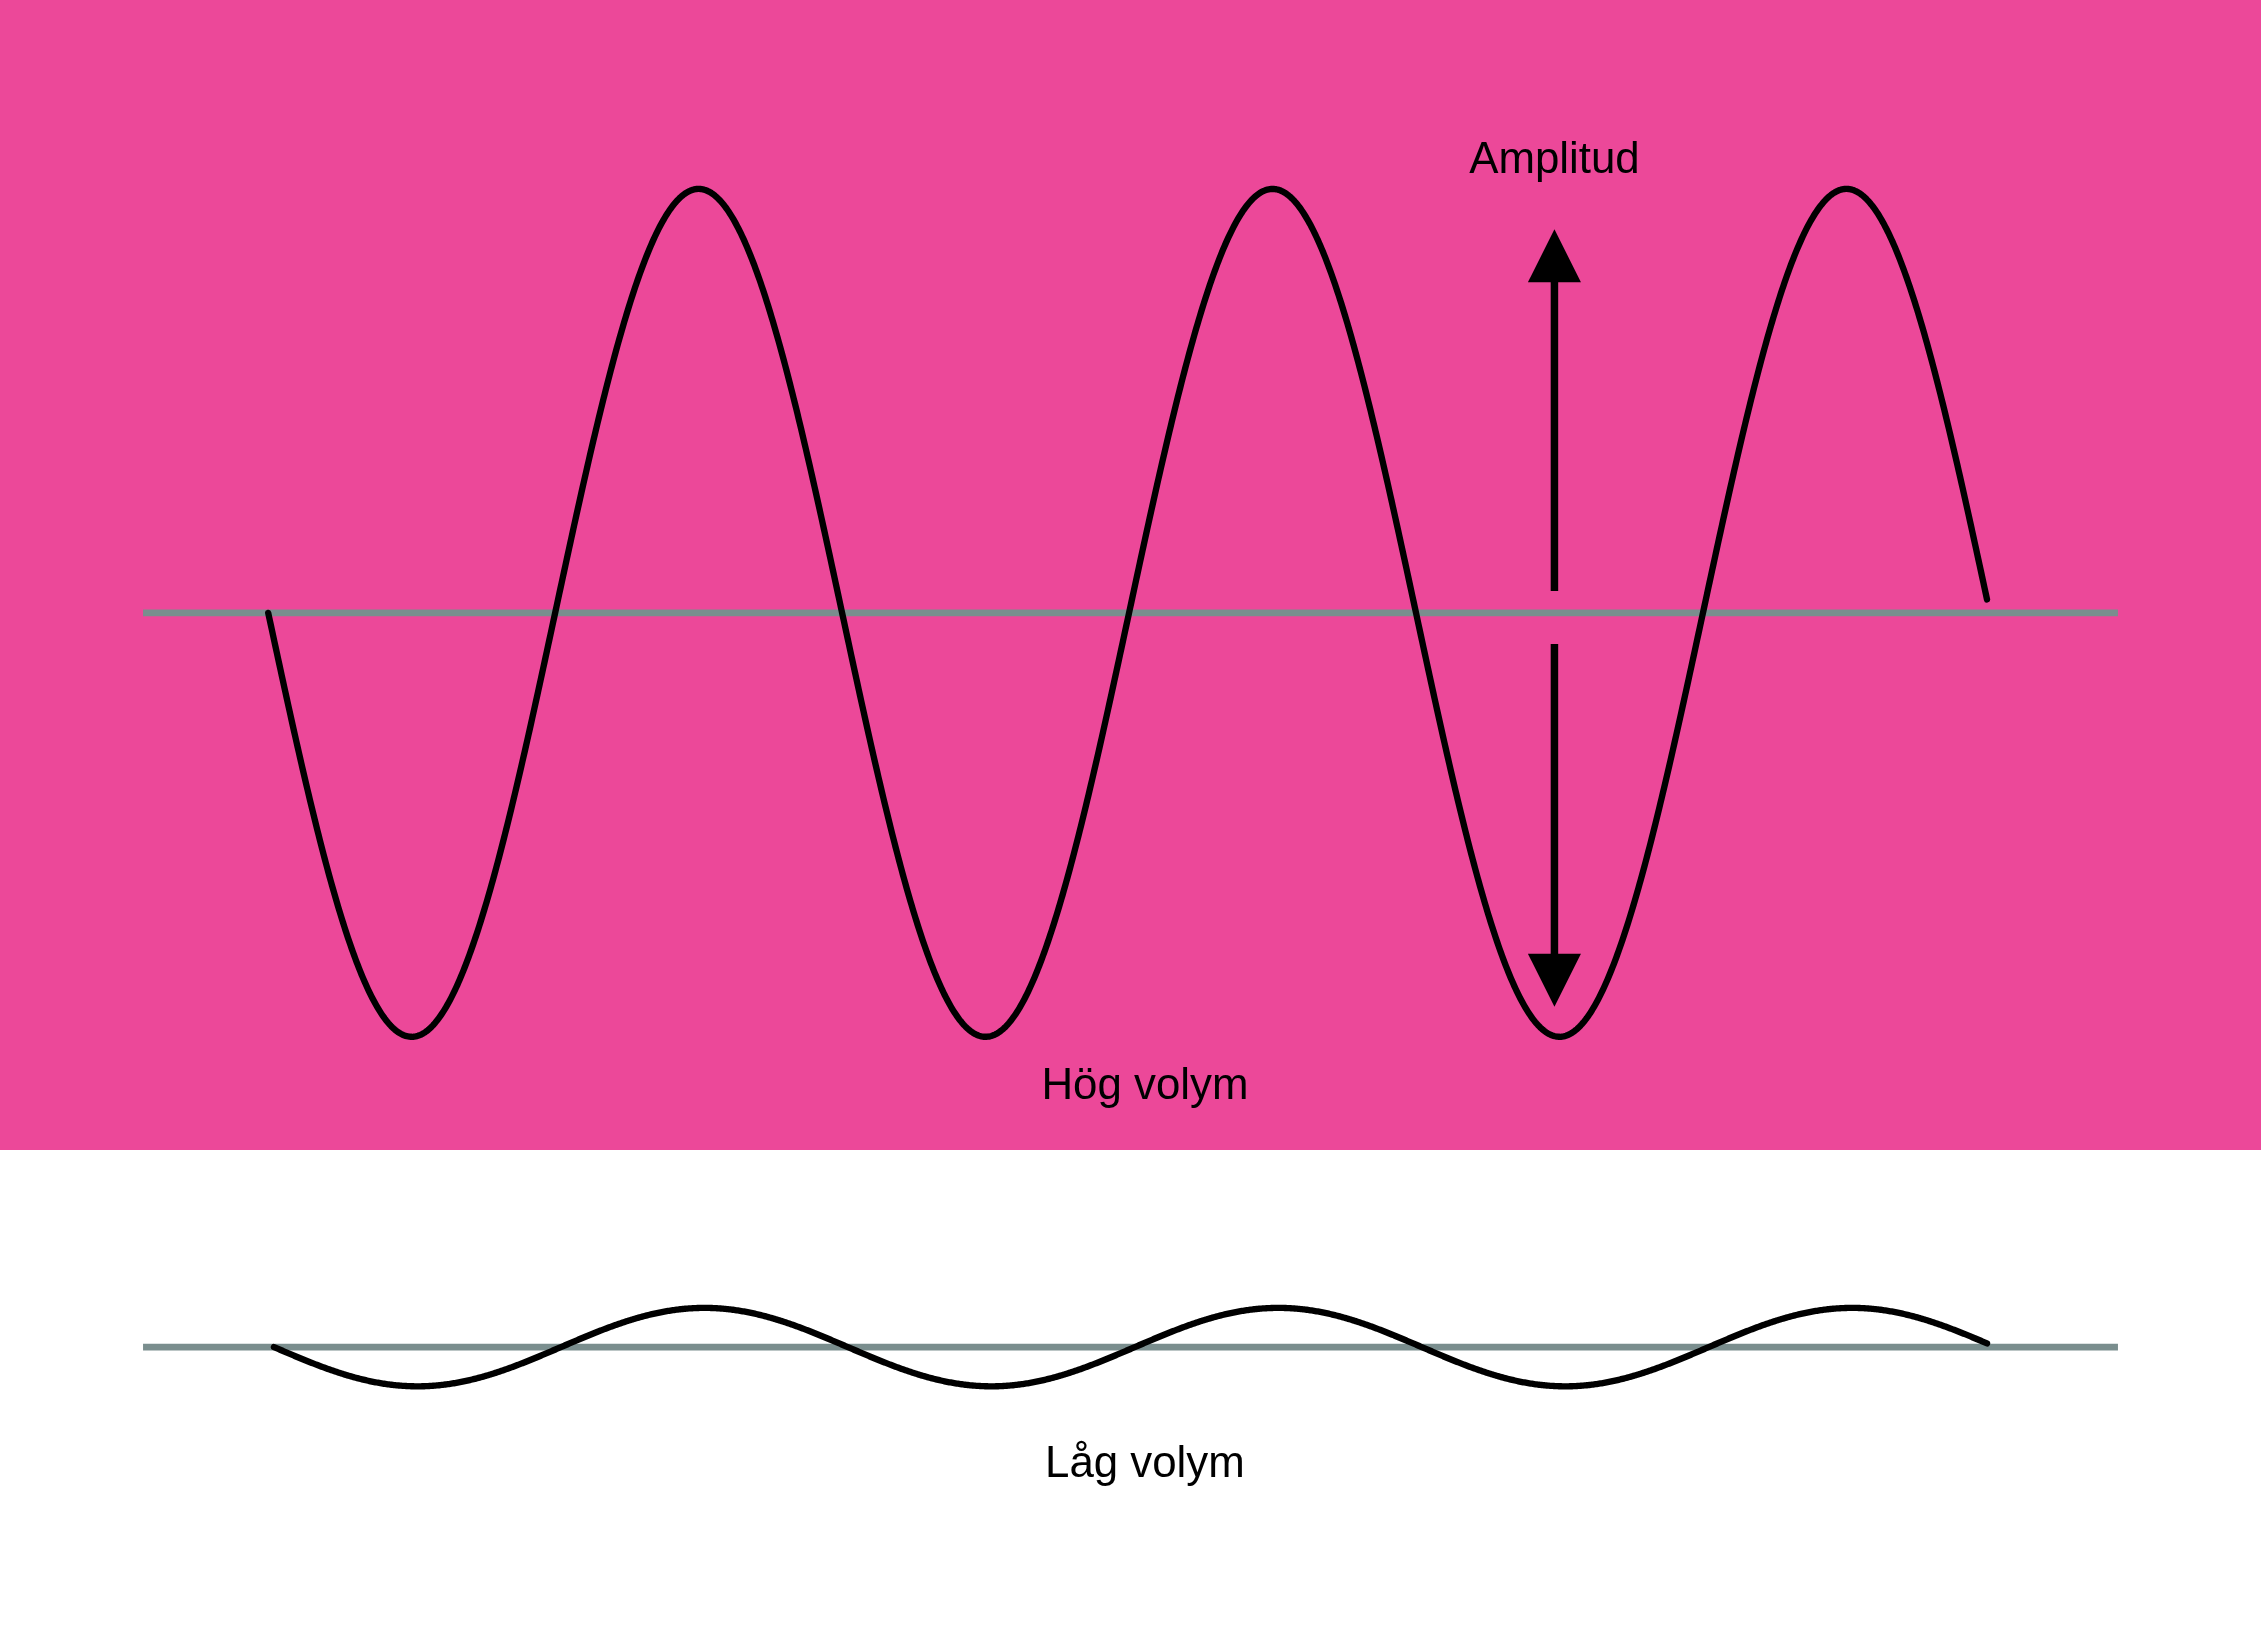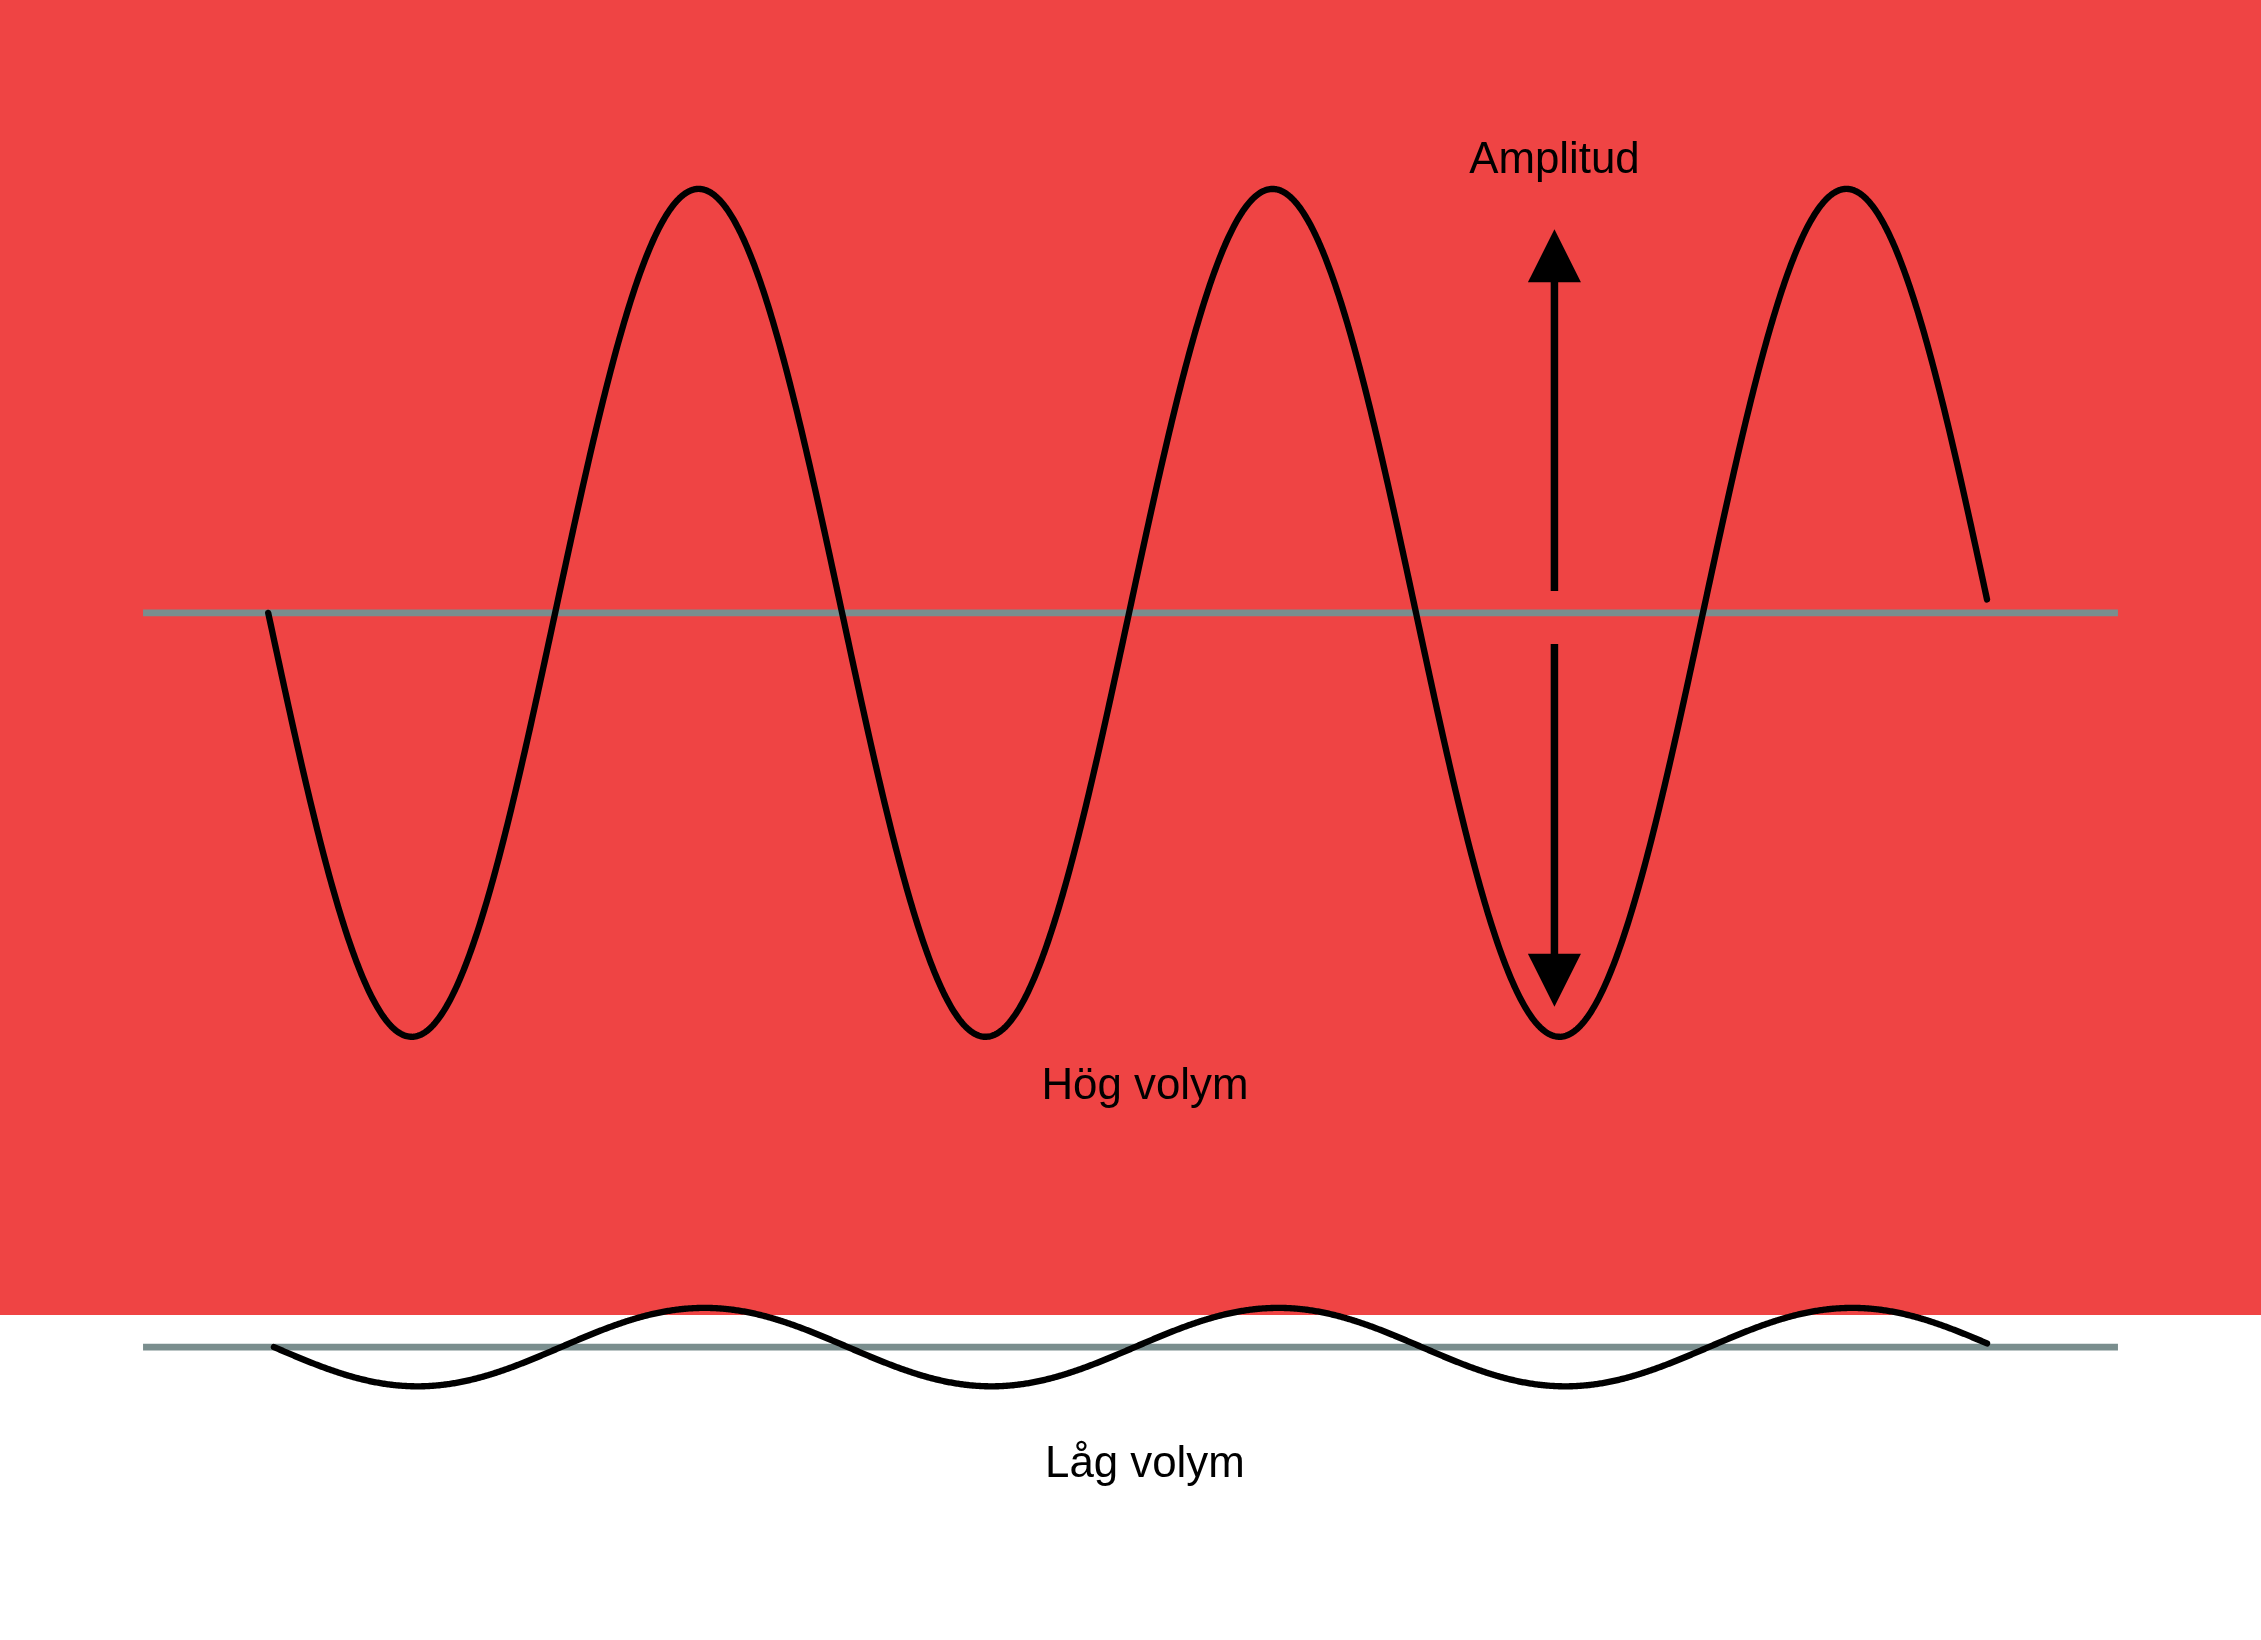--- a/index.html
+++ b/index.html
@@ -9,22 +9,22 @@
   }
   body {
     width: 2261px;
     height: 1641px;
     overflow: hidden;
     font-family: "Liberation Sans", sans-serif;
   }
   #figure-root {
     position: relative;
     width: 2261px;
-    height: 1315px;
-    background: #ef4444;
+    height: 1150px;
+    background: #ec4899;
   }
   #wave-svg {
     position: absolute;
     top: 0;
     left: 0;
     width: 2261px;
     height: 1641px;
     display: block;
   }
   .axis-line {

